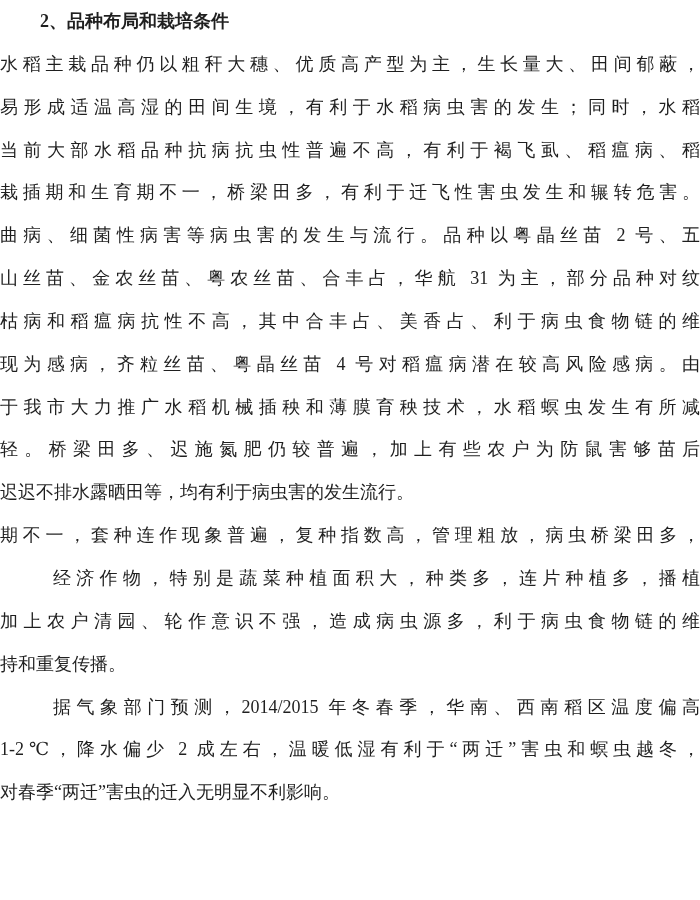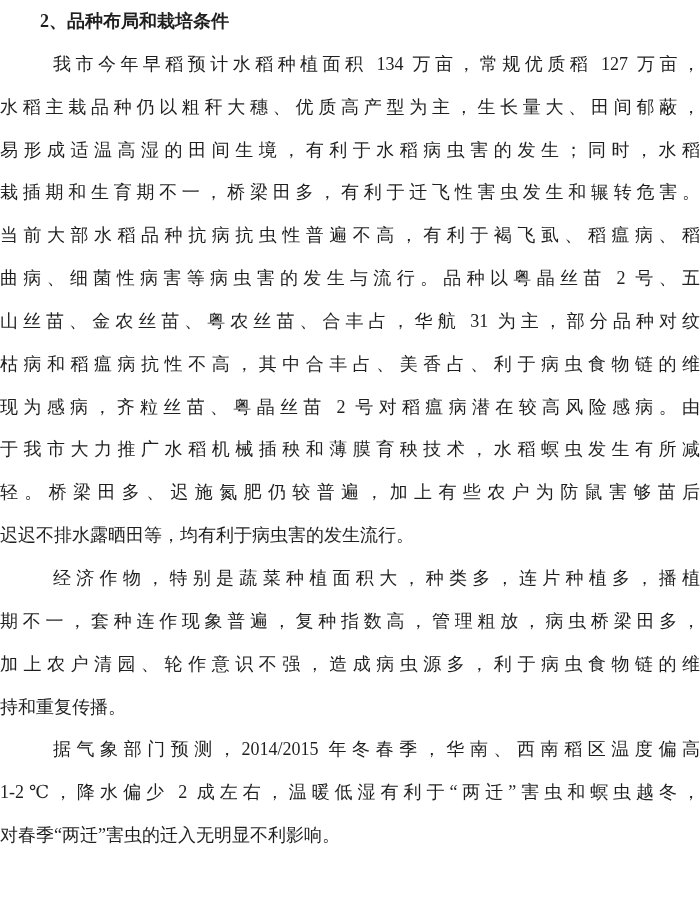--- a/index.html
+++ b/index.html
@@ -48,36 +48,35 @@
 </style>
 </head>
 <body>
 
 <div class="page">
   <div class="doc-content">
       <div class="para heading">
         <div class="line first">2、品种布局和栽培条件</div>
       </div>
       <div class="para body">
-        <div class="line first fill">我市今年早稻预计水稻种植面积 134 万亩，常规优质稻 127 万亩，</div>
         <div class="line fill">水稻主栽品种仍以粗秆大穗、优质高产型为主，生长量大、田间郁蔽，</div>
         <div class="line fill">易形成适温高湿的田间生境，有利于水稻病虫害的发生；同时，水稻</div>
+        <div class="line fill">当前大部水稻品种抗病抗虫性普遍不高，有利于褐飞虱、稻瘟病、稻</div>
         <div class="line fill">栽插期和生育期不一，桥梁田多，有利于迁飞性害虫发生和辗转危害。</div>
-        <div class="line fill">当前大部水稻品种抗病抗虫性普遍不高，有利于褐飞虱、稻瘟病、稻</div>
         <div class="line fill">曲病、细菌性病害等病虫害的发生与流行。品种以粤晶丝苗 2 号、五</div>
         <div class="line fill">山丝苗、金农丝苗、粤农丝苗、合丰占，华航 31 为主，部分品种对纹</div>
         <div class="line fill">枯病和稻瘟病抗性不高，其中合丰占、美香占、利于病虫食物链的维</div>
-        <div class="line fill">现为感病，齐粒丝苗、粤晶丝苗 2 号对稻瘟病潜在较高风险感病。由</div>
+        <div class="line fill">现为感病，齐粒丝苗、粤晶丝苗 4 号对稻瘟病潜在较高风险感病。由</div>
         <div class="line fill">于我市大力推广水稻机械插秧和薄膜育秧技术，水稻螟虫发生有所减</div>
         <div class="line fill">轻。桥梁田多、迟施氮肥仍较普遍，加上有些农户为防鼠害够苗后</div>
         <div class="line">迟迟不排水露晒田等，均有利于病虫害的发生流行。</div>
       </div>
       <div class="para body">
+        <div class="line fill">期不一，套种连作现象普遍，复种指数高，管理粗放，病虫桥梁田多，</div>
         <div class="line first fill">经济作物，特别是蔬菜种植面积大，种类多，连片种植多，播植</div>
-        <div class="line fill">期不一，套种连作现象普遍，复种指数高，管理粗放，病虫桥梁田多，</div>
         <div class="line fill">加上农户清园、轮作意识不强，造成病虫源多，利于病虫食物链的维</div>
         <div class="line">持和重复传播。</div>
       </div>
       <div class="para body">
         <div class="line first fill">据气象部门预测，2014/2015 年冬春季，华南、西南稻区温度偏高</div>
         <div class="line fill">1-2℃，降水偏少 2 成左右，温暖低湿有利于“两迁”害虫和螟虫越冬，</div>
         <div class="line">对春季“两迁”害虫的迁入无明显不利影响。</div>
       </div>
     </div>
 </div>

